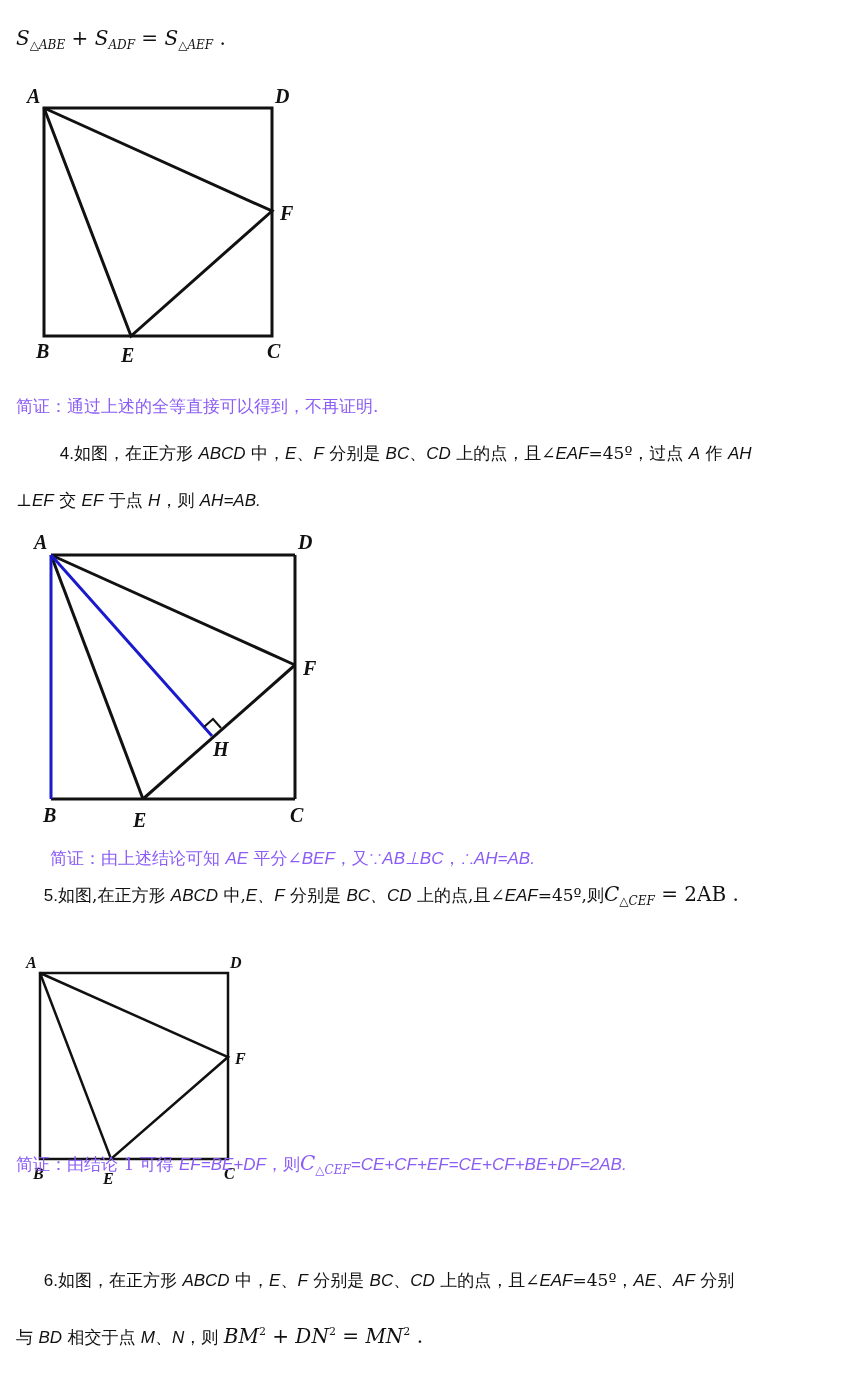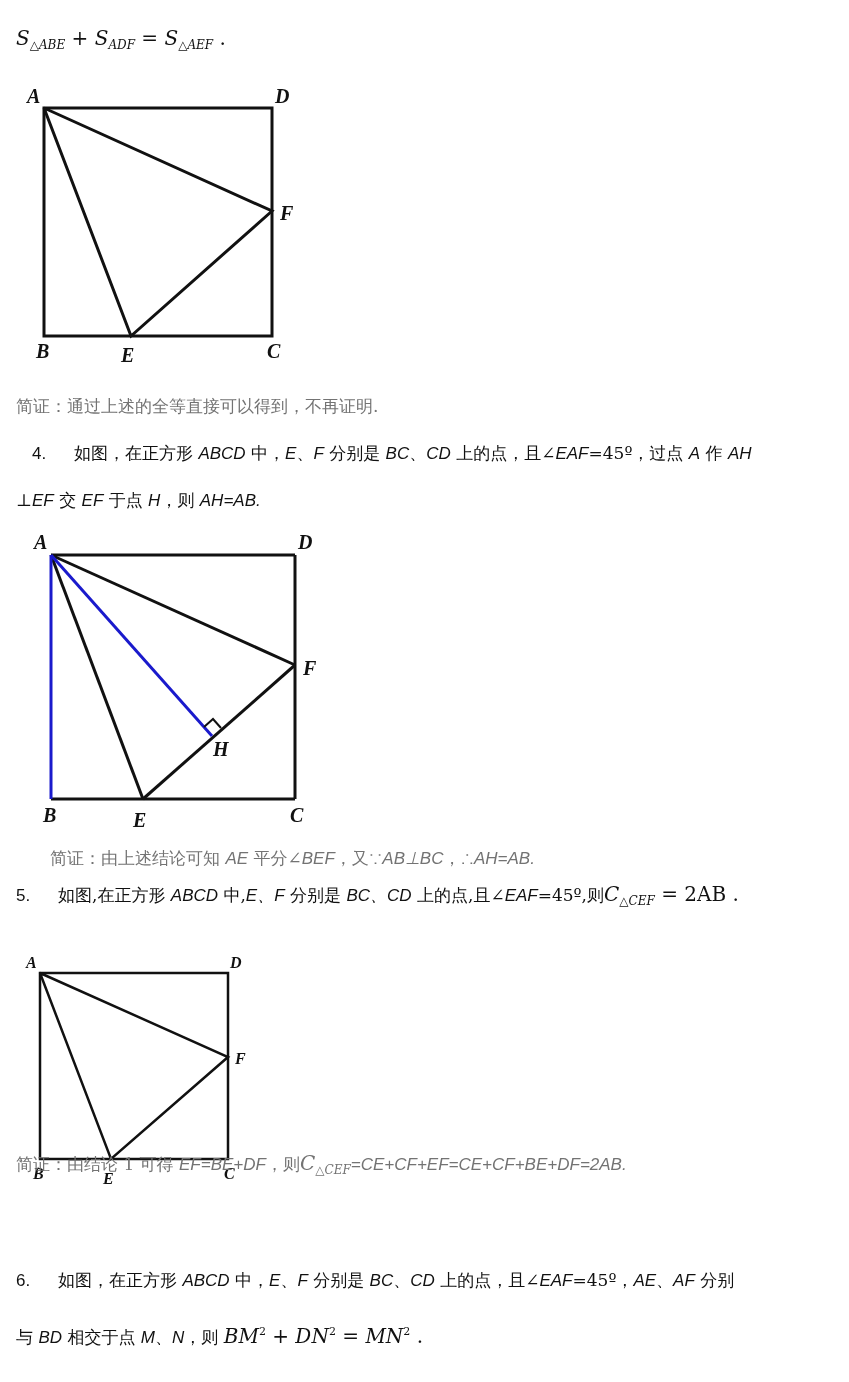--- a/index.html
+++ b/index.html
@@ -1,19 +1,19 @@
 <!DOCTYPE html>
 <html><head>
 <meta charset="utf-8">
 <style>
   html, body { margin:0; padding:0; background:#ffffff; }
   body { width:849px; height:1382px; position:relative; overflow:hidden;
          font-family: "DejaVu Serif", serif; color:#111; }
-  .line { position:absolute; left:16px; white-space:nowrap; font-size:17px; line-height:24px; }
-  .red { color:#737373; }
+  .line { position:absolute; left:16px; white-space:nowrap; font-size:17px; line-height:24px;text-align:right; }
+  .red { color:#8b5cf6; }
   .num { display:inline-block; width:42px; font-family:"Liberation Sans", sans-serif; }
   .it { font-style:italic; font-family:"Liberation Sans", sans-serif; }
   .math { font-family:"DejaVu Serif", serif; font-style:italic; font-size:20px; }
   .math sub { font-size:12px; vertical-align:-4px; }
   .math sup { font-size:11px; vertical-align:8px; }
   .mrm { font-style:normal; }
   svg { position:absolute; left:0; top:0; }
   .lbl { font-family:"Liberation Serif", serif; font-style:italic; font-weight:bold; }
 </style>
 </head>

